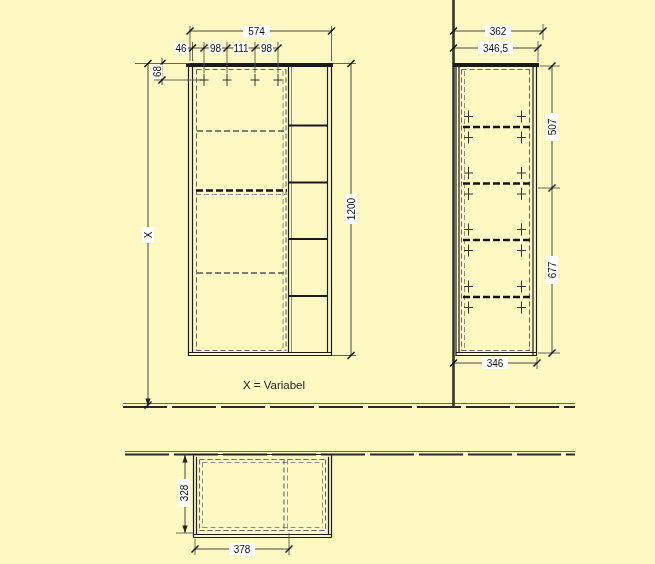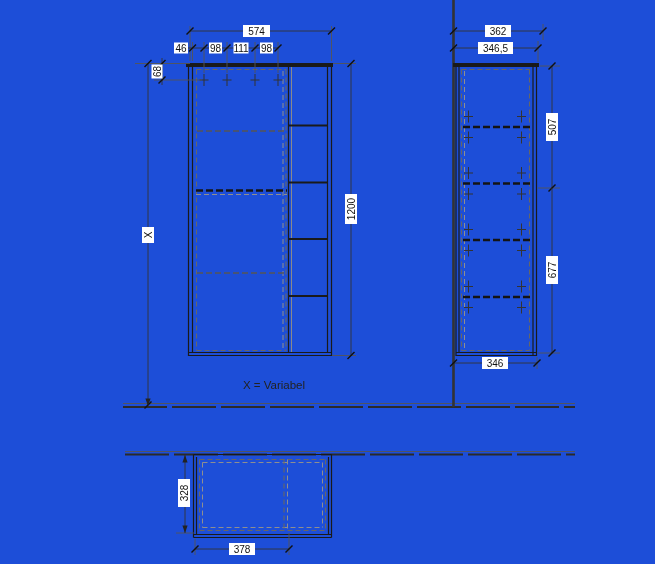--- a/index.html
+++ b/index.html
@@ -1,16 +1,16 @@
 <!DOCTYPE html>
 <html><head>
 <meta charset="utf-8">
 <style>
   html,body{margin:0;padding:0;background:#fff;}
-  .stage{position:relative;width:655px;height:564px;background:#1d4ed8;overflow:hidden;
+  .stage{position:relative;width:655px;height:564px;background:#fef9c3;overflow:hidden;
          font-family:"Liberation Sans", sans-serif;}
   svg{position:absolute;left:0;top:0;}
   text{font-family:"Liberation Sans", sans-serif;fill:#111;font-size:10px;}
   .note-text{font-size:11.5px;fill:#222;}
   .obj{stroke:#1a1a1a;stroke-width:1.2;fill:none;}
   .obj-thin{stroke:#8a8a8a;stroke-width:1;fill:none;}
   .dash{stroke:#666;stroke-width:1.1;fill:none;stroke-dasharray:5 3;}
   .dash-lt{stroke:#8f8f8f;stroke-width:1;fill:none;stroke-dasharray:5 3;}
   .shelf-dash{stroke:#555;stroke-width:1.6;fill:none;stroke-dasharray:6 3;}
   .shelf-thick{stroke:#141414;stroke-width:2.6;fill:none;stroke-dasharray:7 3;}

